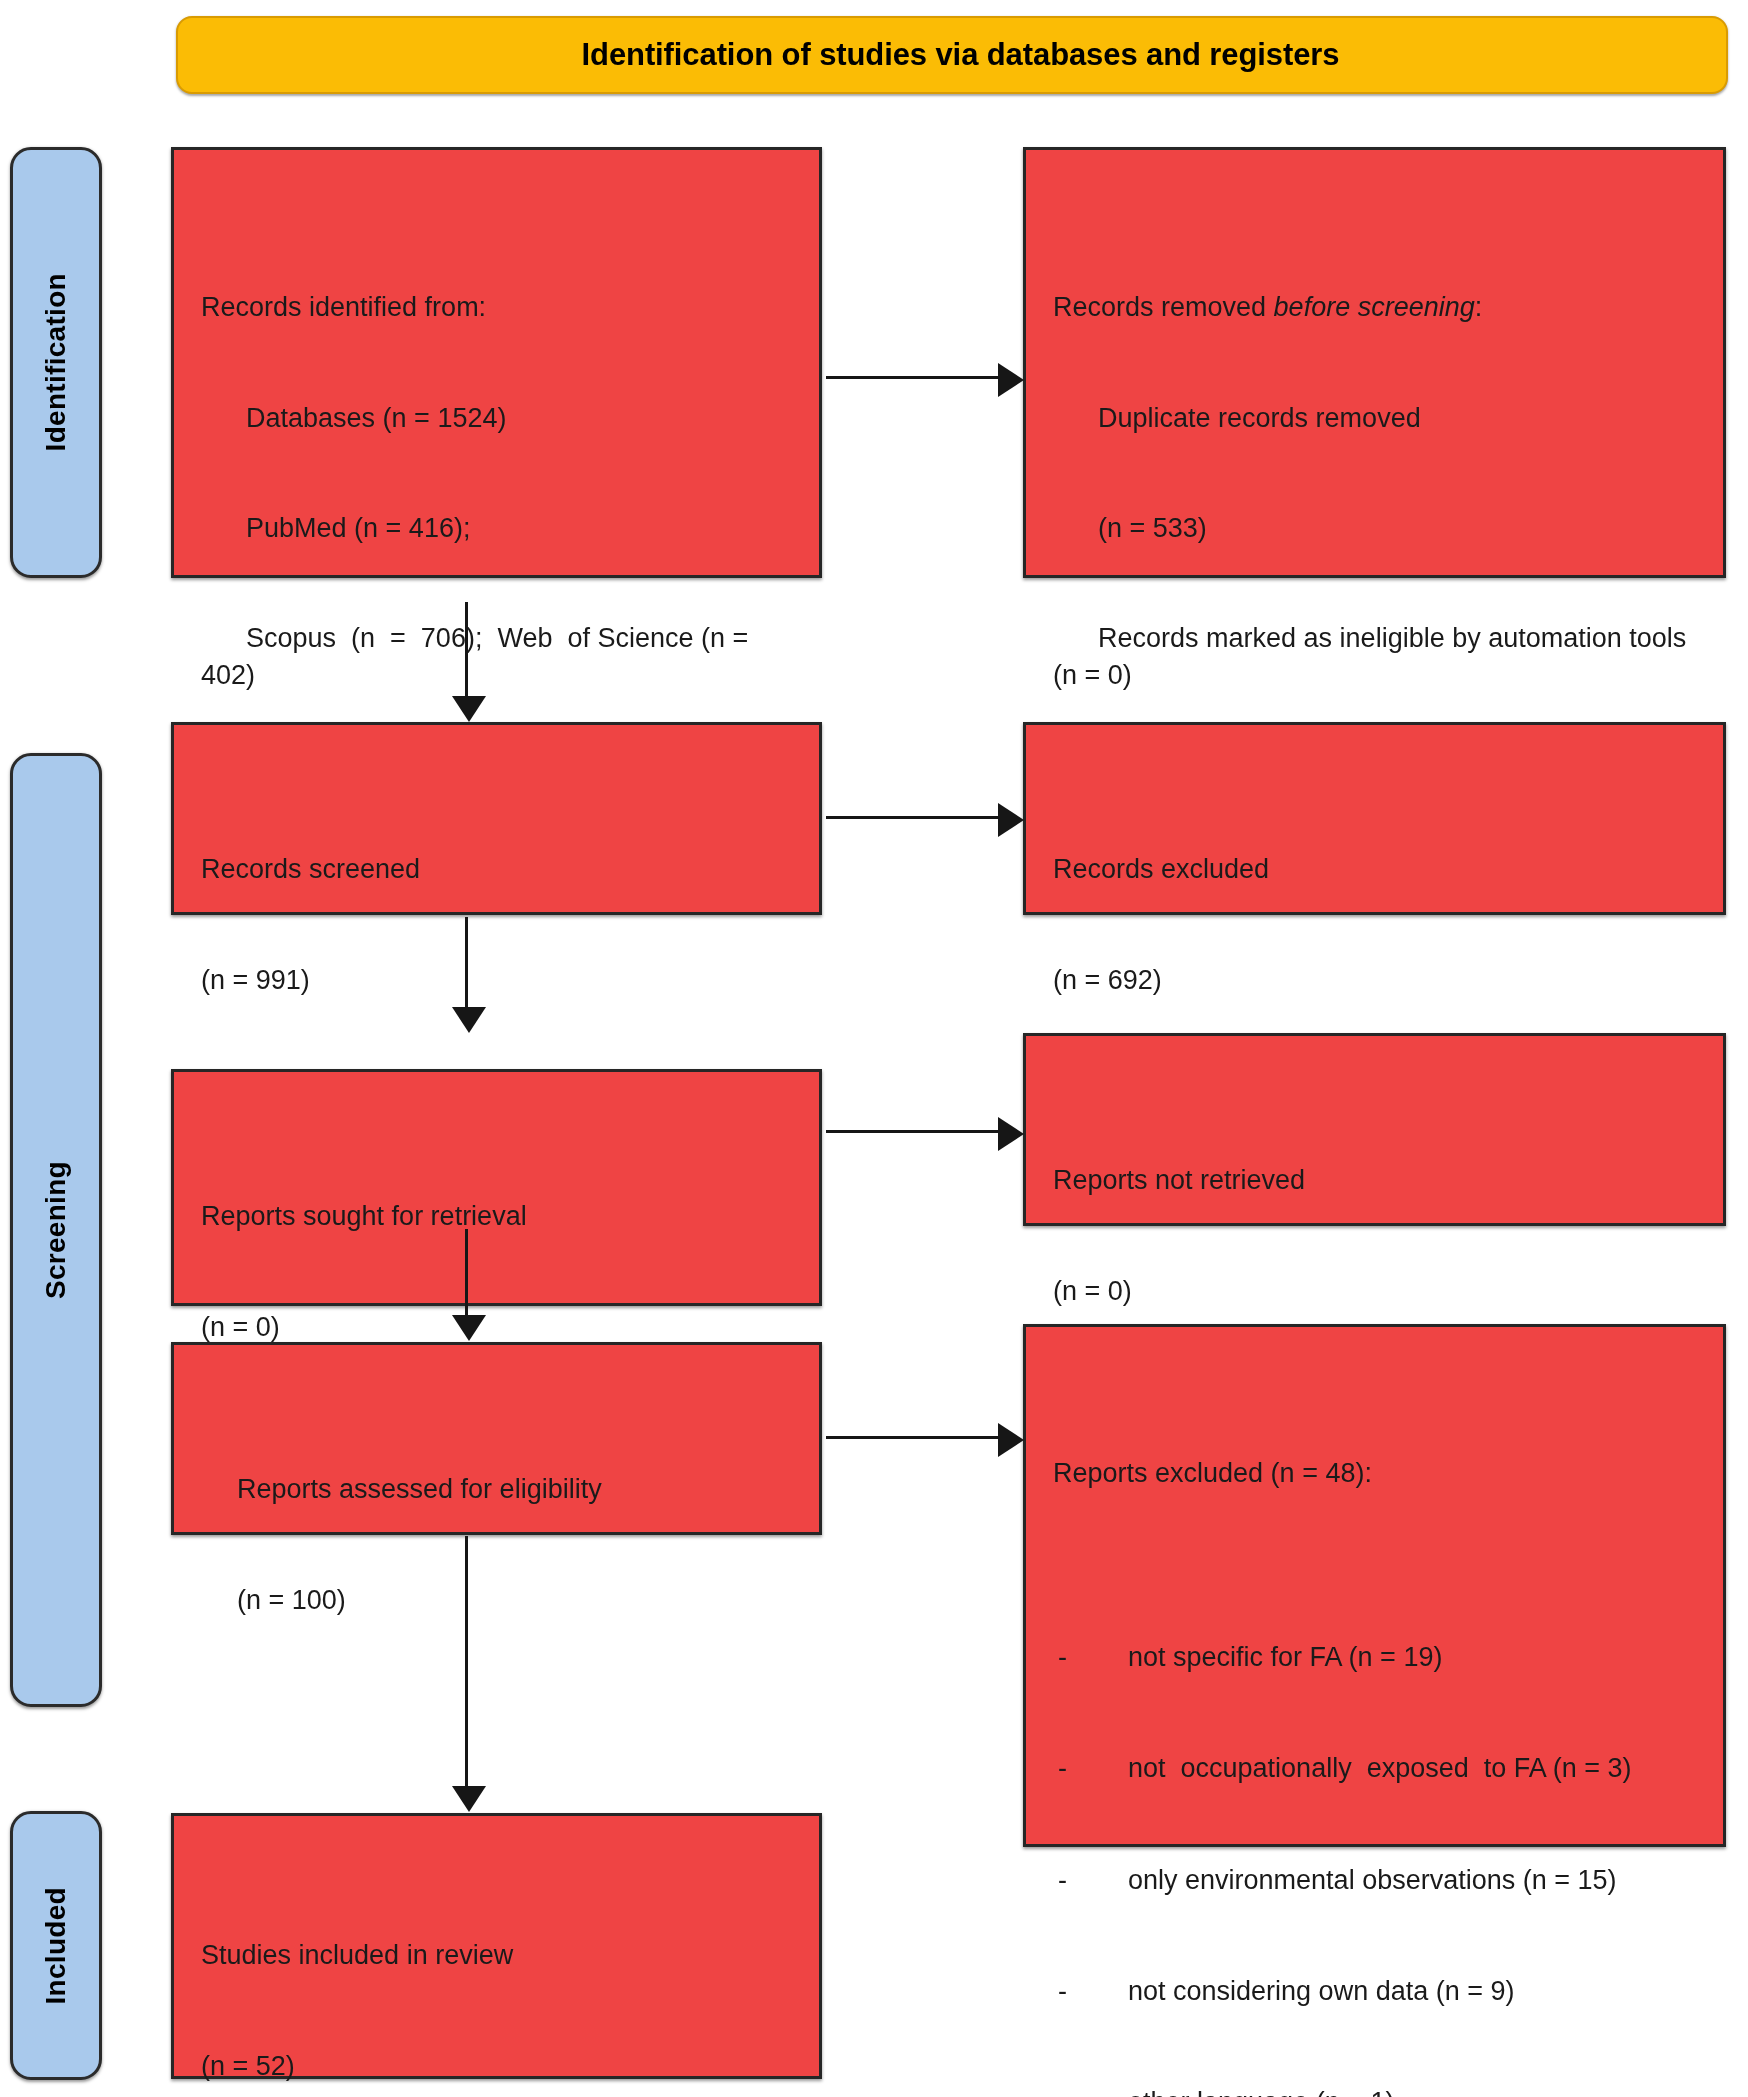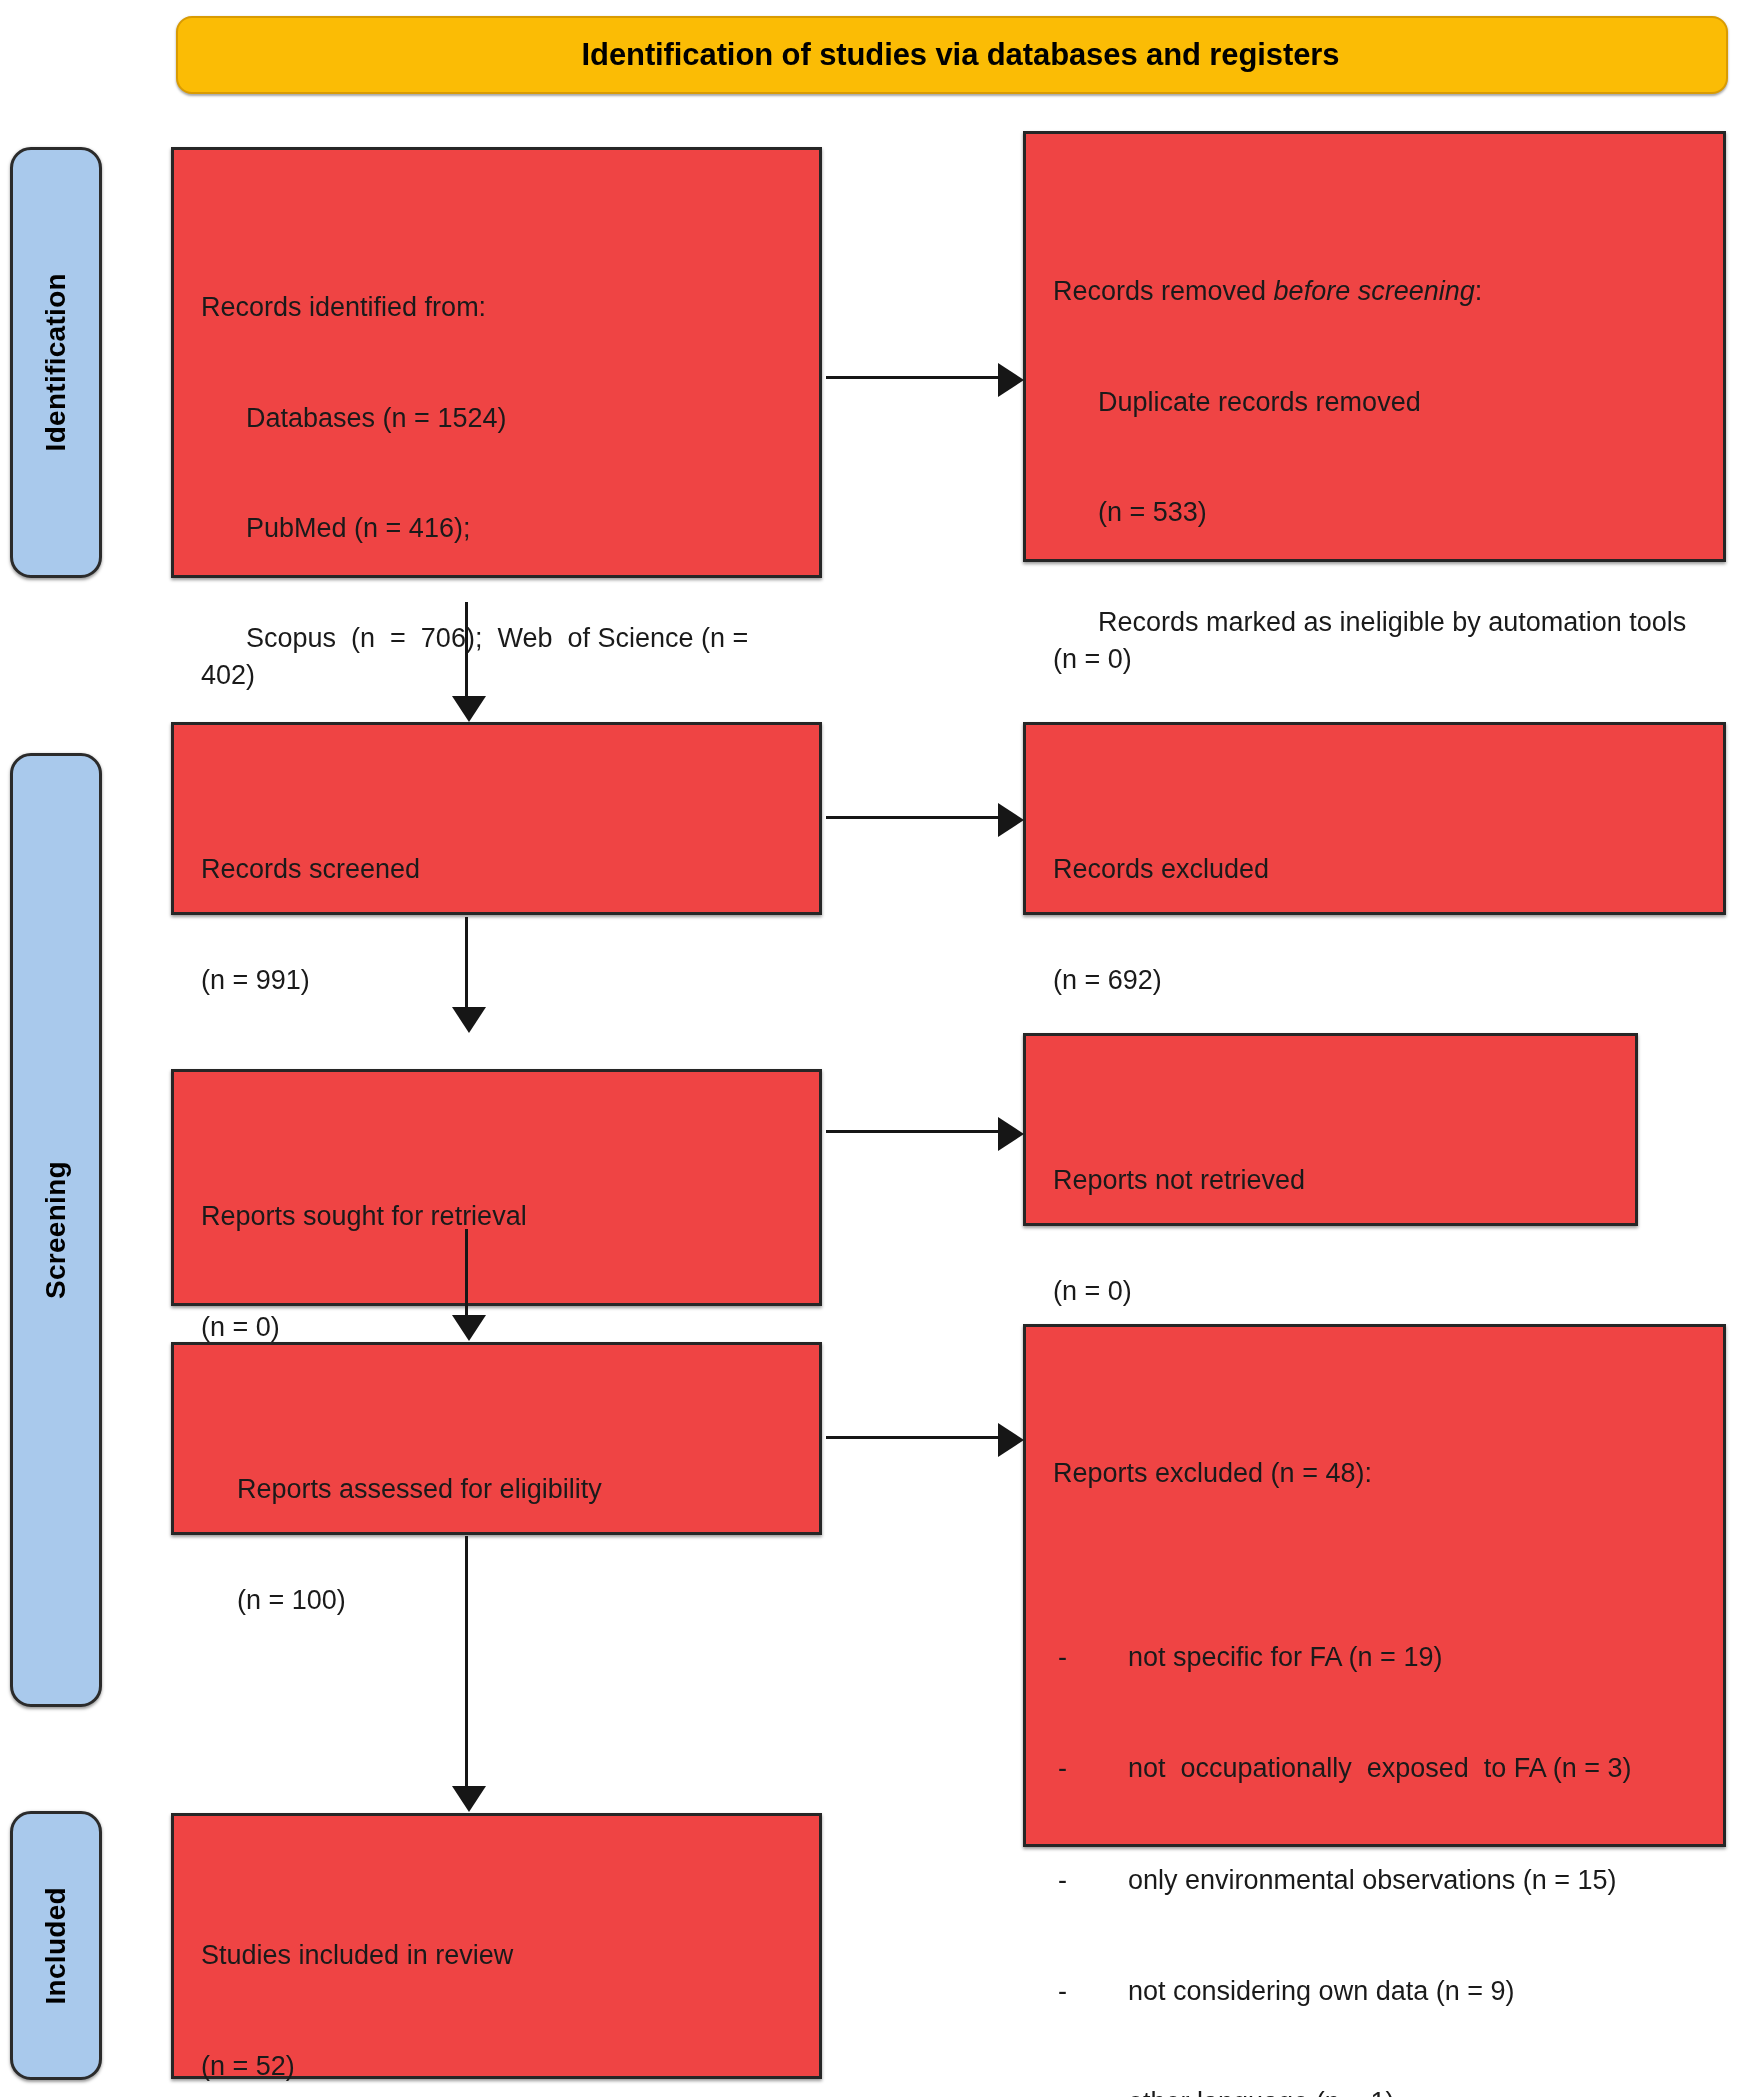--- a/index.html
+++ b/index.html
@@ -95,27 +95,27 @@
   #box-sought          { left: 171px; top: 1033px; width: 651px; height: 237px; margin-top: 36px; }
   #box-sought .body    { top: 53px; }
 
   #box-assessed        { left: 171px; top: 1342px; width: 651px; height: 193px; }
   #box-assessed .body  { top: 53px; margin-left: 36px; }
 
   #box-included        { left: 171px; top: 1813px; width: 651px; height: 266px; }
   #box-included .body  { top: 48px; }
 
   
-  #box-removed         { left: 1023px; top: 131px;  width: 703px; height: 431px; }
+  #box-removed         { left: 1023px; top: 147px;  width: 703px; height: 431px; }
   #box-removed .body   { top: 66px; }
 
   #box-excluded-rec    { left: 1023px; top: 722px; width: 703px; height: 193px; }
   #box-excluded-rec .body { top: 53px; }
 
-  #box-notretrieved    { left: 1023px; top: 1033px; width: 615px; height: 193px; }
+  #box-notretrieved    { left: 1023px; top: 1033px; width: 703px; height: 193px; }
   #box-notretrieved .body { top: 53px; }
 
   #box-reports-excluded { left: 1023px; top: 1324px; width: 703px; height: 523px; }
   #box-reports-excluded .body { top: 55px; }
 
   .ital { font-style: italic; }
 
   
   .blist { margin: 0; padding: 0; list-style: none; }
   .blist li {

